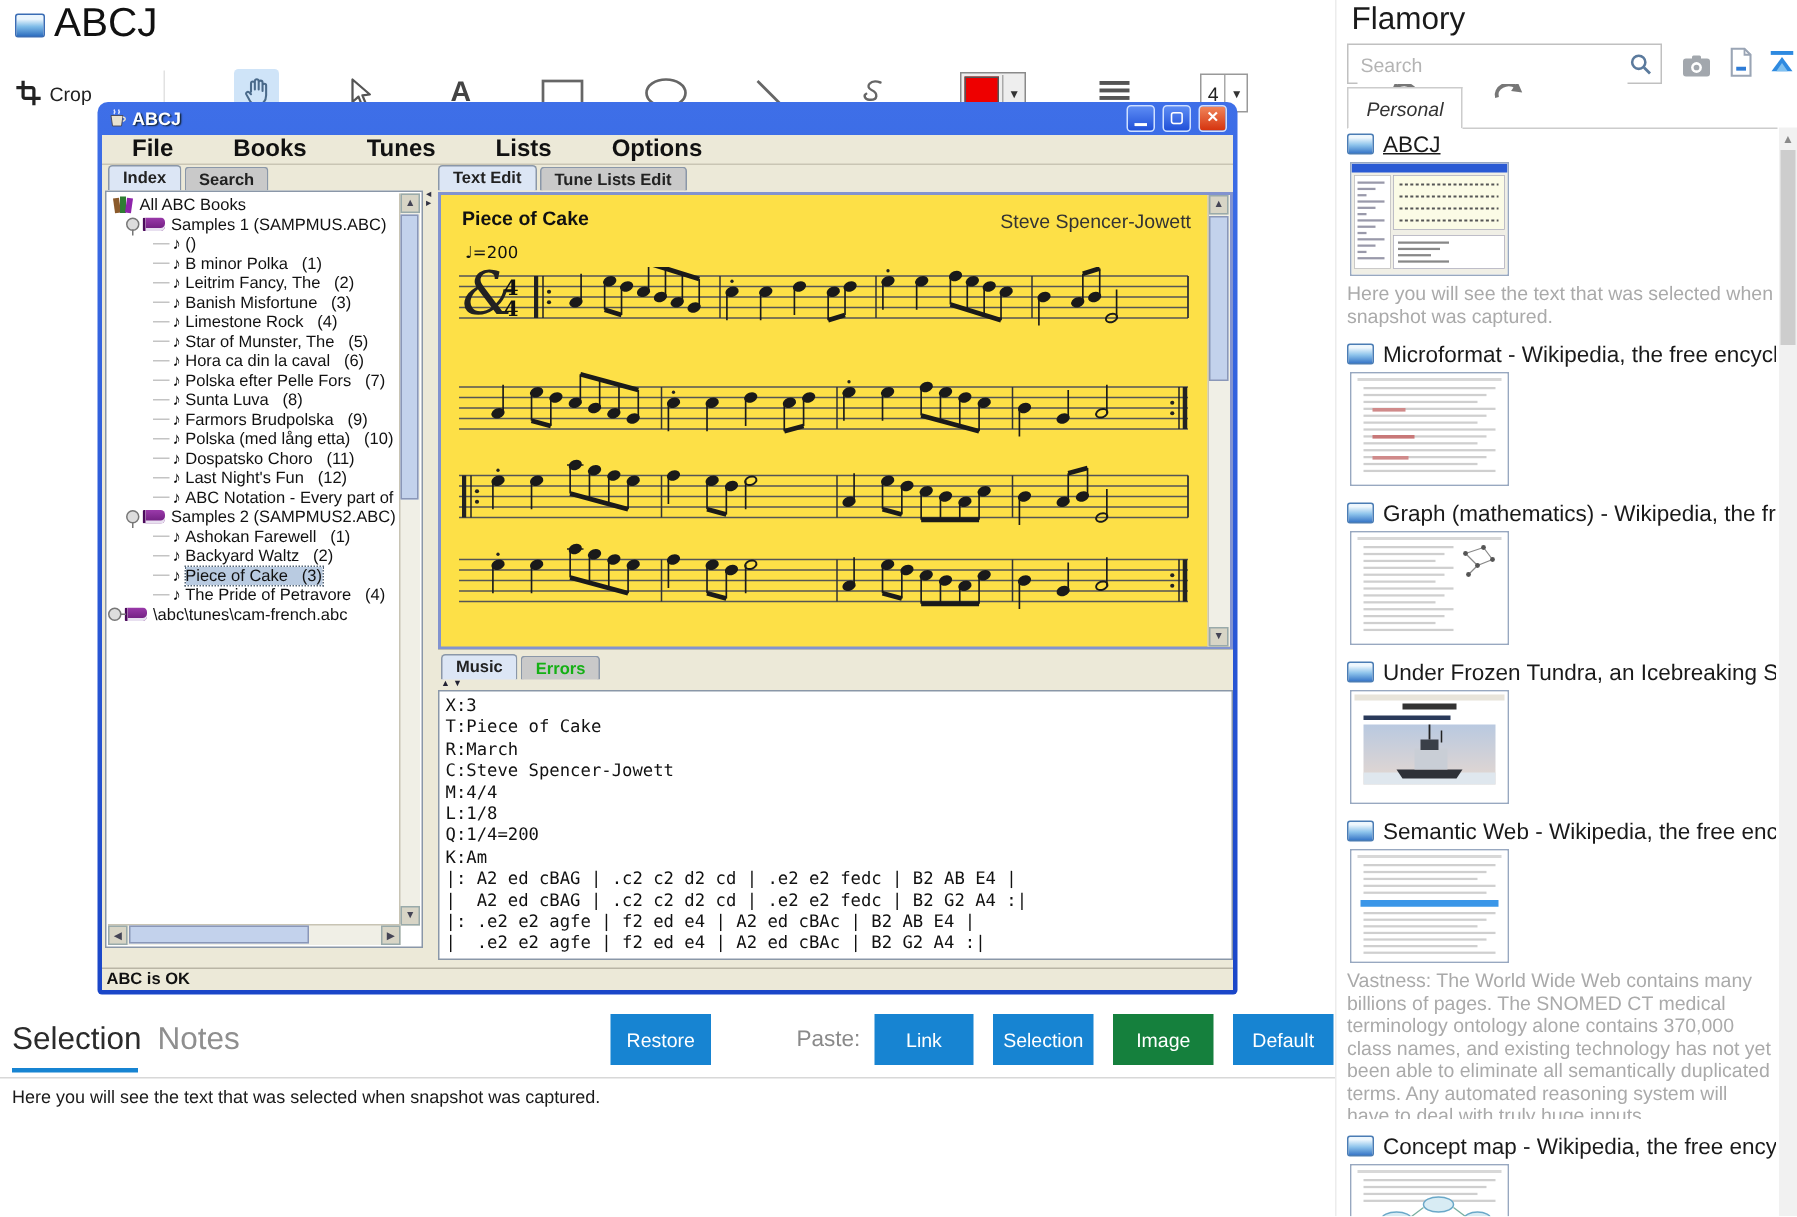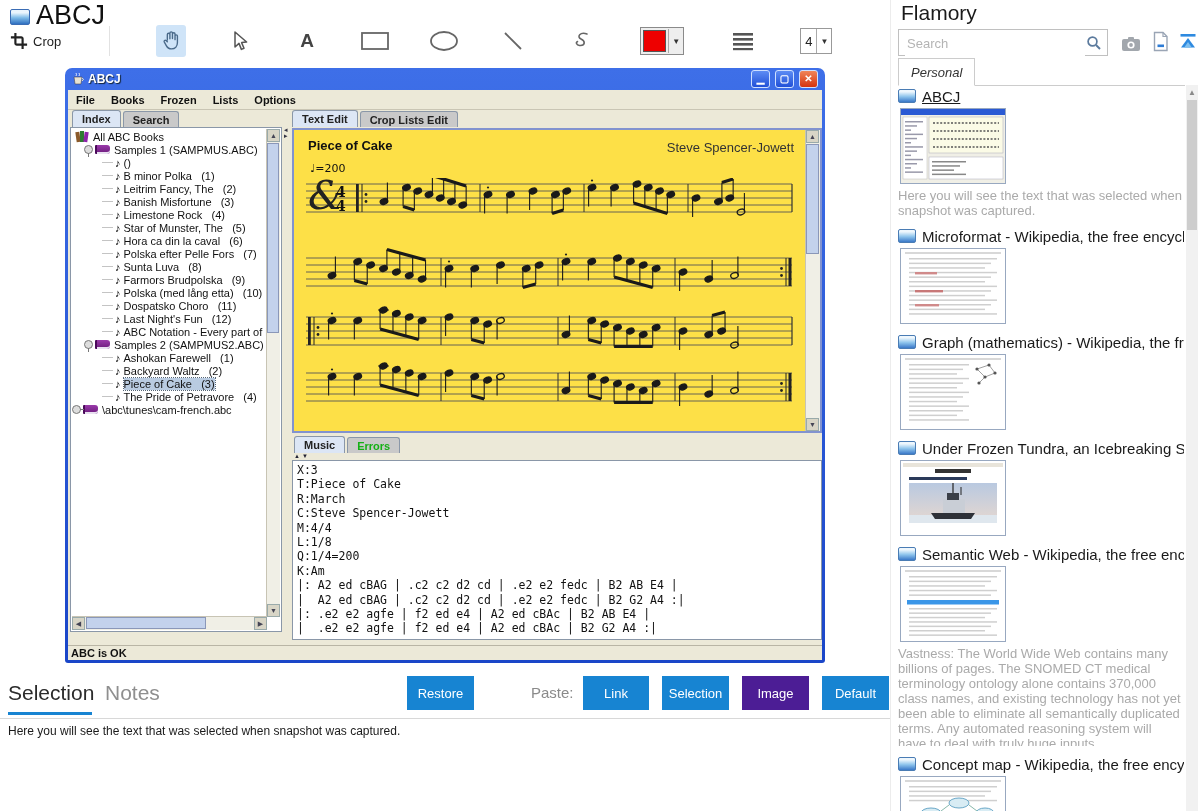--- a/index.html
+++ b/index.html
@@ -3,21 +3,21 @@
 <meta charset="utf-8">
 <style>
   html,body{margin:0;padding:0;background:#fff;}
   .canvas{position:relative;width:1198px;height:811px;overflow:hidden;background:#fff;
           font-family:"Liberation Sans",sans-serif;color:#222;}
   
   .hdr-icon{position:absolute;left:10px;top:9px;width:18px;height:14px;border:1px solid #3a6cb4;
     background:linear-gradient(#eaf5fd 20%,#7fbce8 55%,#2f6fc0);border-radius:2px;}
   .hdr-title{position:absolute;left:36px;top:0px;font-size:27px;font-weight:400;color:#111;}
   
-  .toolbar{position:absolute;left:6px;top:23px;height:36px;display:flex;align-items:center;gap:38px;}
+  .toolbar{position:absolute;left:6px;top:44px;height:36px;display:flex;align-items:center;gap:38px;}
   .tbtn{display:flex;align-items:center;justify-content:center;height:32px;min-width:30px;
         border-radius:3px;cursor:pointer;}
   .tbtn.sel{background:#cfe4f8;}
   .tbtn svg{display:block;}
   .tb-sep{width:1px;height:30px;background:#e2e2e2;margin:0 8px 0 6px;}
   .crop-btn{display:flex;align-items:center;gap:5px;padding:0 4px;height:32px;}
   .crop-lbl{font-size:13px;color:#222;}
   .atool{font-size:19px;font-weight:700;color:#444;}
   .colorbox{display:flex;align-items:center;border:1px solid #8a8a8a;background:#eee;height:26px;margin:0 6px;}
   .swatch{width:21px;height:20px;margin:2px;border:1px solid #555;}
@@ -32,21 +32,21 @@
   .xp-title{color:#fff;font-weight:700;font-size:12px;flex:1;text-shadow:1px 1px 1px #123;}
   .xp-btn{width:17px;height:16px;border-radius:3px;border:1px solid #cfe0ff;display:flex;align-items:center;
     justify-content:center;color:#fff;font-size:10px;font-weight:700;line-height:1;
     background:linear-gradient(#5d8cf4,#2050d8);margin-left:1px;cursor:pointer;}
   .xp-btn.close{background:linear-gradient(#f0855a,#d5330e);}
   .cup{width:12px;height:14px;}
   .xp-content{position:relative;height:570px;background:#ece9d8;overflow:hidden;
     font-family:"Liberation Sans",sans-serif;}
   .menubar{position:absolute;left:0;top:0;width:100%;height:19px;display:flex;align-items:center;
     gap:0;border-bottom:1px solid #c9c5b4;background:#ece9d8;}
-  .menu-item{font-size:11px;font-weight:700;color:#111;padding:0 8px;cursor:pointer;}
+  .menu-item{font-size:16px;font-weight:700;color:#111;padding:0 20px;cursor:pointer;}
   .jtabs{position:absolute;display:flex;align-items:flex-end;height:17px;}
   .jtab{font-size:11px;font-weight:700;color:#222;border:1px solid #8a97a8;border-bottom:none;
     padding:2px 9px 1px;background:#c9c9c9;border-radius:3px 3px 0 0;margin-right:2px;cursor:pointer;}
   .jtab.on{background:#dce6f5;padding-bottom:2px;}
   .jtab.green{color:#15b015;}
   .treebox{position:absolute;left:2px;top:37px;width:212px;height:505px;border:1px solid #8a97a8;
     background:#fff;box-sizing:border-box;overflow:hidden;}
   .treerows{position:absolute;left:1px;top:2px;right:14px;bottom:14px;overflow:hidden;}
   .trow{height:13px;display:flex;align-items:center;white-space:pre;font-size:11px;color:#111;cursor:pointer;}
   .trow .lbl{white-space:pre;}
@@ -232,21 +232,21 @@
         </svg>
       <span class="xp-title">ABCJ</span>
       <span class="xp-btn">▁</span>
       <span class="xp-btn">▢</span>
       <span class="xp-btn close">✕</span>
     </div>
     <div class="xp-content">
       <div class="menubar" id="abcj-menus">
           <span class="menu-item">File</span>
           <span class="menu-item">Books</span>
-          <span class="menu-item">Frozen</span>
+          <span class="menu-item">Tunes</span>
           <span class="menu-item">Lists</span>
           <span class="menu-item">Options</span>
         </div>
       <div class="jtabs" id="left-tabs" style="left:4px;top:20px;">
           <span class="jtab on">Index</span>
           <span class="jtab">Search</span>
         </div>
       <div class="treebox">
         <div class="treerows" id="tree">
             <div class="trow" style="padding-left: 4px;"><span class="booksicon"><b style="left:0;height:10px;background:#8b5a2b;transform:rotate(-8deg)"></b><b style="left:4px;height:11px;background:#2e7d32"></b><b style="left:8px;height:10px;background:#8e24aa;transform:rotate(8deg)"></b></span><span class="lbl">All ABC Books</span></div>
@@ -283,21 +283,21 @@
           <span class="sth" style="left:14px;top:0;width:120px;height:12px;"></span>
         </div>
       </div>
       <div class="split-div">
         <div class="arr">◂</div>
         <div class="arr">▸</div>
       </div>
 
       <div class="jtabs" id="right-tabs" style="left:224px;top:20px;">
           <span class="jtab on">Text Edit</span>
-          <span class="jtab">Crop Lists Edit</span>
+          <span class="jtab">Tune Lists Edit</span>
         </div>
       <div class="musicpanel">
         <div class="mtitle">Piece of Cake</div>
         <div class="mcomposer">Steve Spencer-Jowett</div>
         <div class="mtempo"><span>♩</span><span>=200</span></div>
         <svg class="musicsvg" id="music-svg" width="502" height="250" viewBox="0 0 502 250">
             <line x1="8" y1="6" x2="494" y2="6" stroke="#555" stroke-width="0.9"></line>
             <line x1="8" y1="13" x2="494" y2="13" stroke="#555" stroke-width="0.9"></line>
             <line x1="8" y1="20" x2="494" y2="20" stroke="#555" stroke-width="0.9"></line>
             <line x1="8" y1="27" x2="494" y2="27" stroke="#555" stroke-width="0.9"></line>
@@ -577,21 +577,21 @@
     </div>
   </div>
 
   <div id="bb-tabs"></div>
   <div class="bb-underline" id="bb-underline" style="left: 8px; top: 712px; width: 84px; background: rgb(23, 132, 210);"></div>
   <div class="bb-btn" id="restore-btn" style="left: 407px; width: 67px; background: rgb(23, 132, 210);">Restore</div>
   <div class="bb-paste" style="left:531px;">Paste:</div>
   <div id="paste-btns">
       <div class="bb-btn" style="left: 583px; width: 66px; background: rgb(23, 132, 210);">Link</div>
       <div class="bb-btn" style="left: 662px; width: 67px; background: rgb(23, 132, 210);">Selection</div>
-      <div class="bb-btn" style="left: 742px; width: 67px; background: #4c1d95;">Image</div>
+      <div class="bb-btn" style="left: 742px; width: 67px; background: #15803d;">Image</div>
       <div class="bb-btn" style="left: 822px; width: 67px; background: rgb(23, 132, 210);">Default</div>
     </div>
   <div class="bb-rule"></div>
   <div class="bb-caption">Here you will see the text that was selected when snapshot was captured.</div>
 
   <div class="sb-sep"></div>
   <div class="sb-title">Flamory</div>
   <div class="sb-search">
     <input placeholder="Search" style="">
     <span class="mag"><svg width="16" height="16" viewBox="0 0 16 16">

